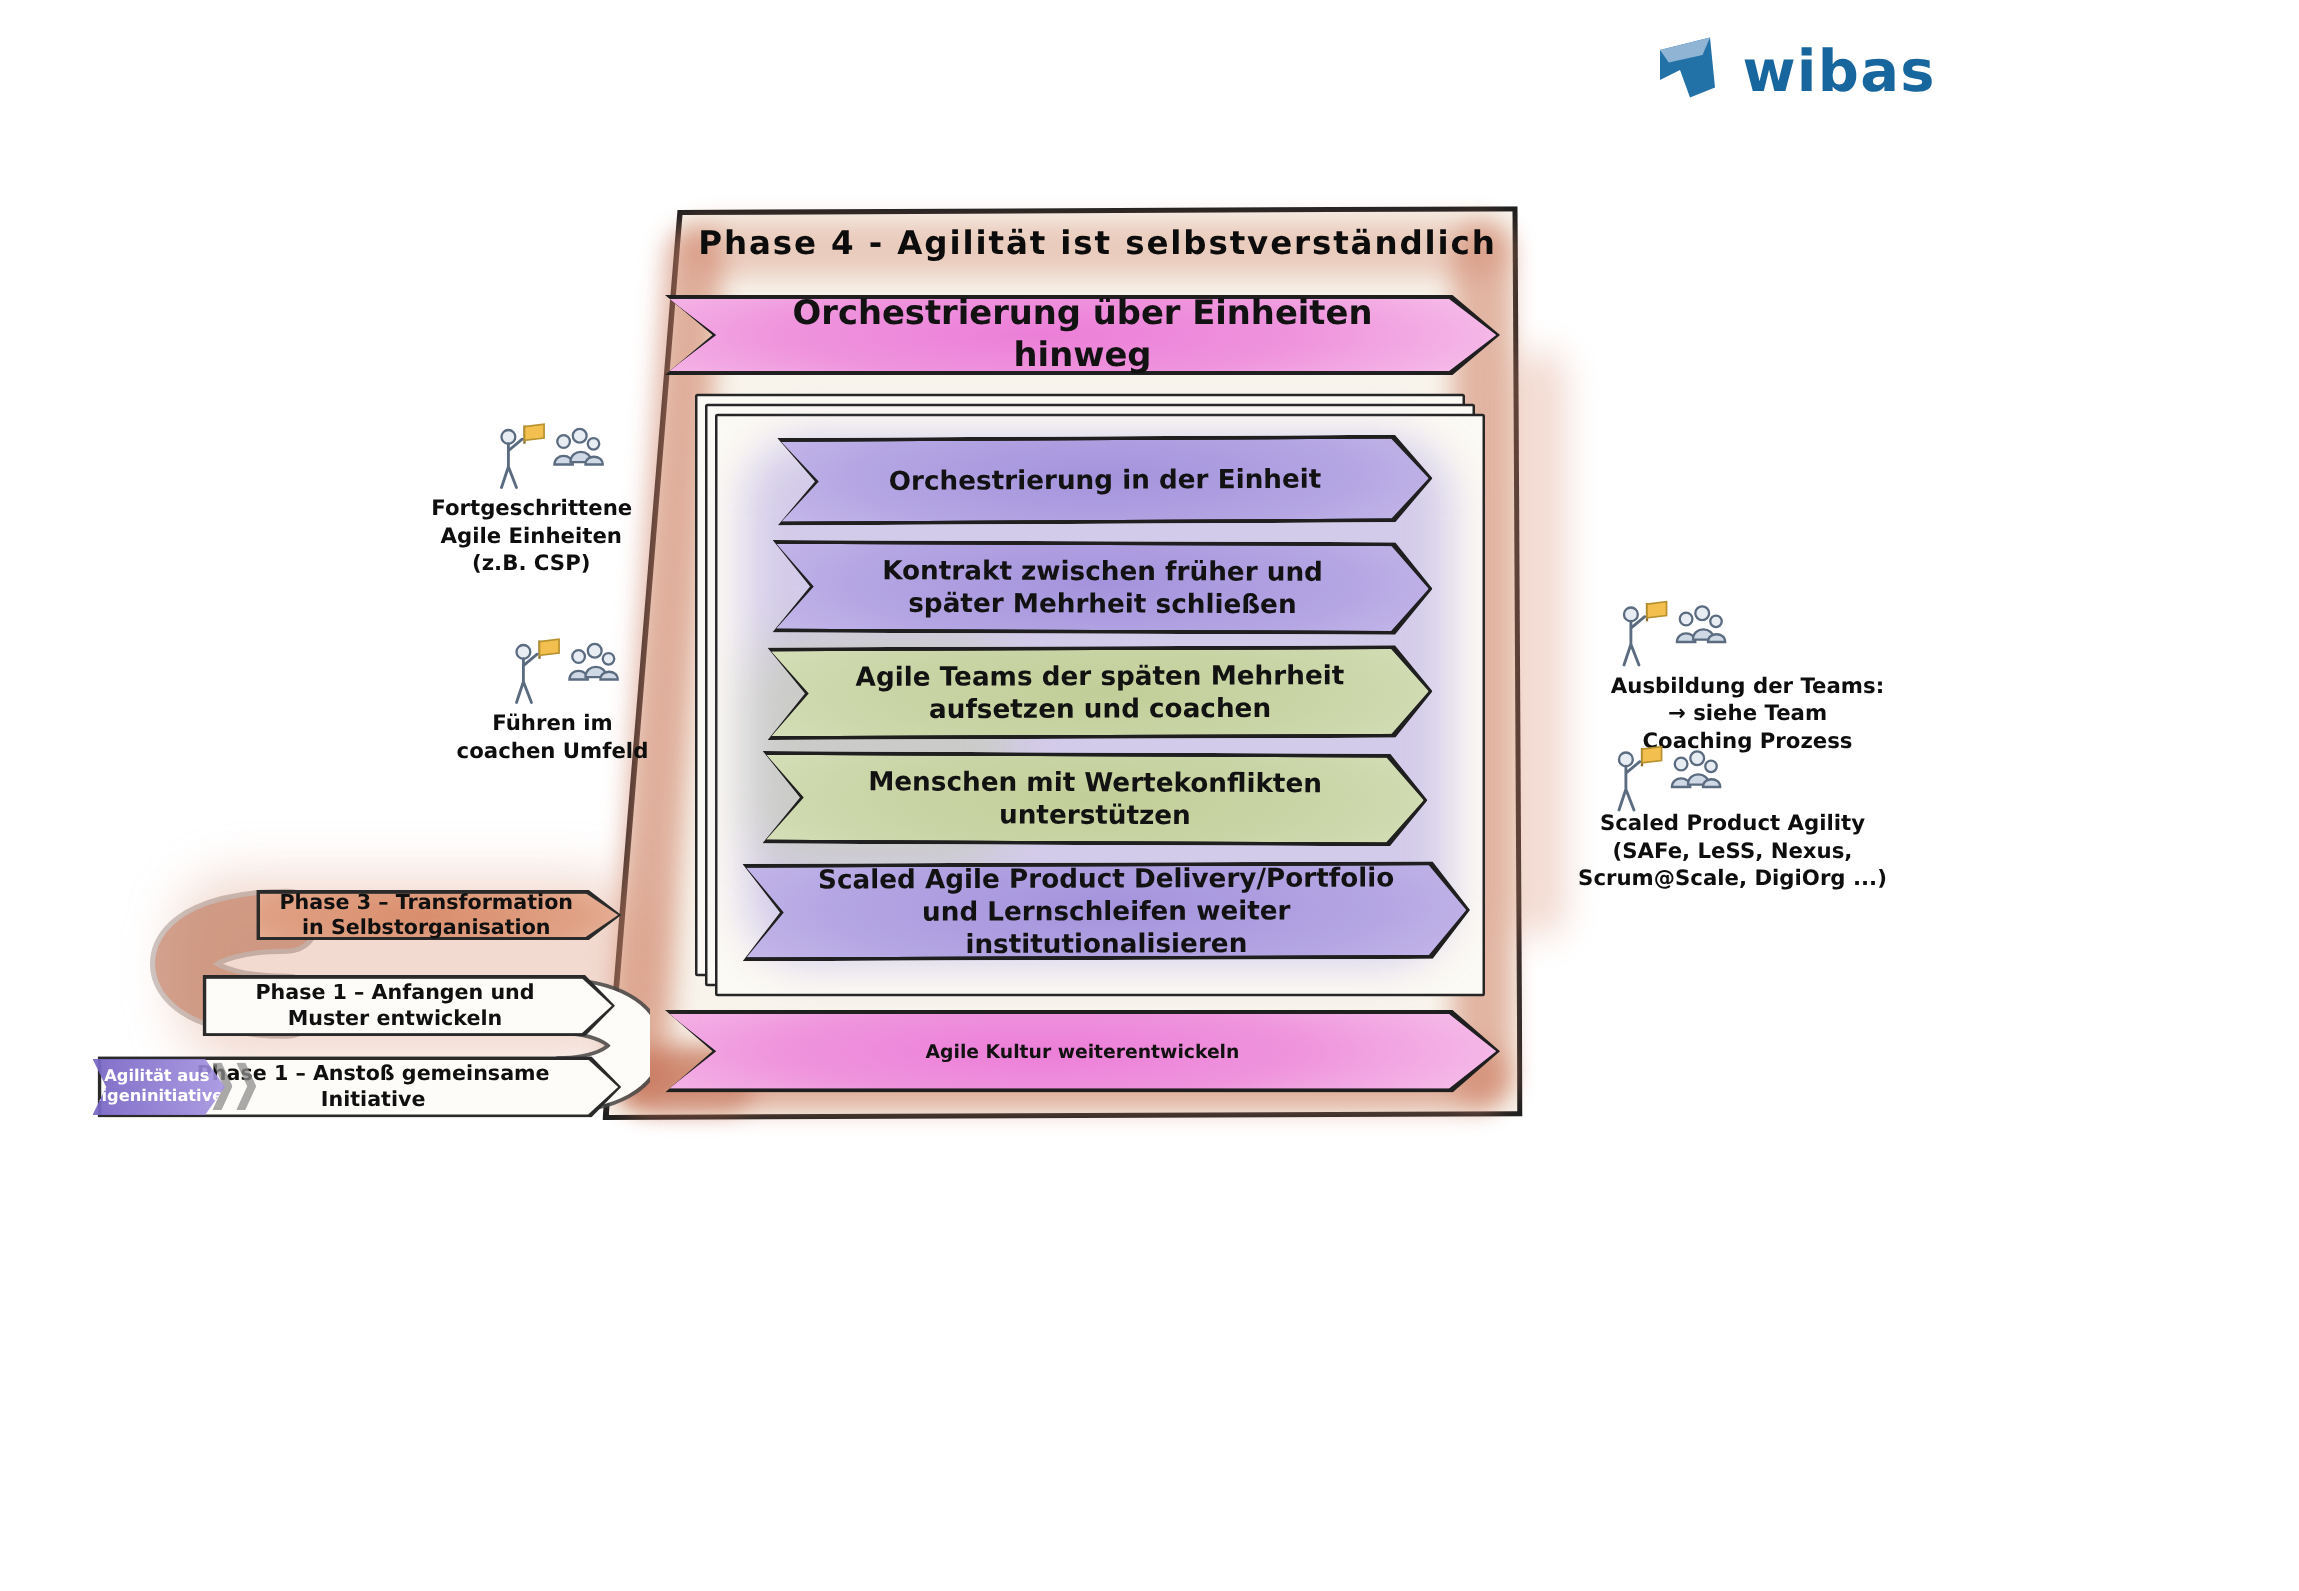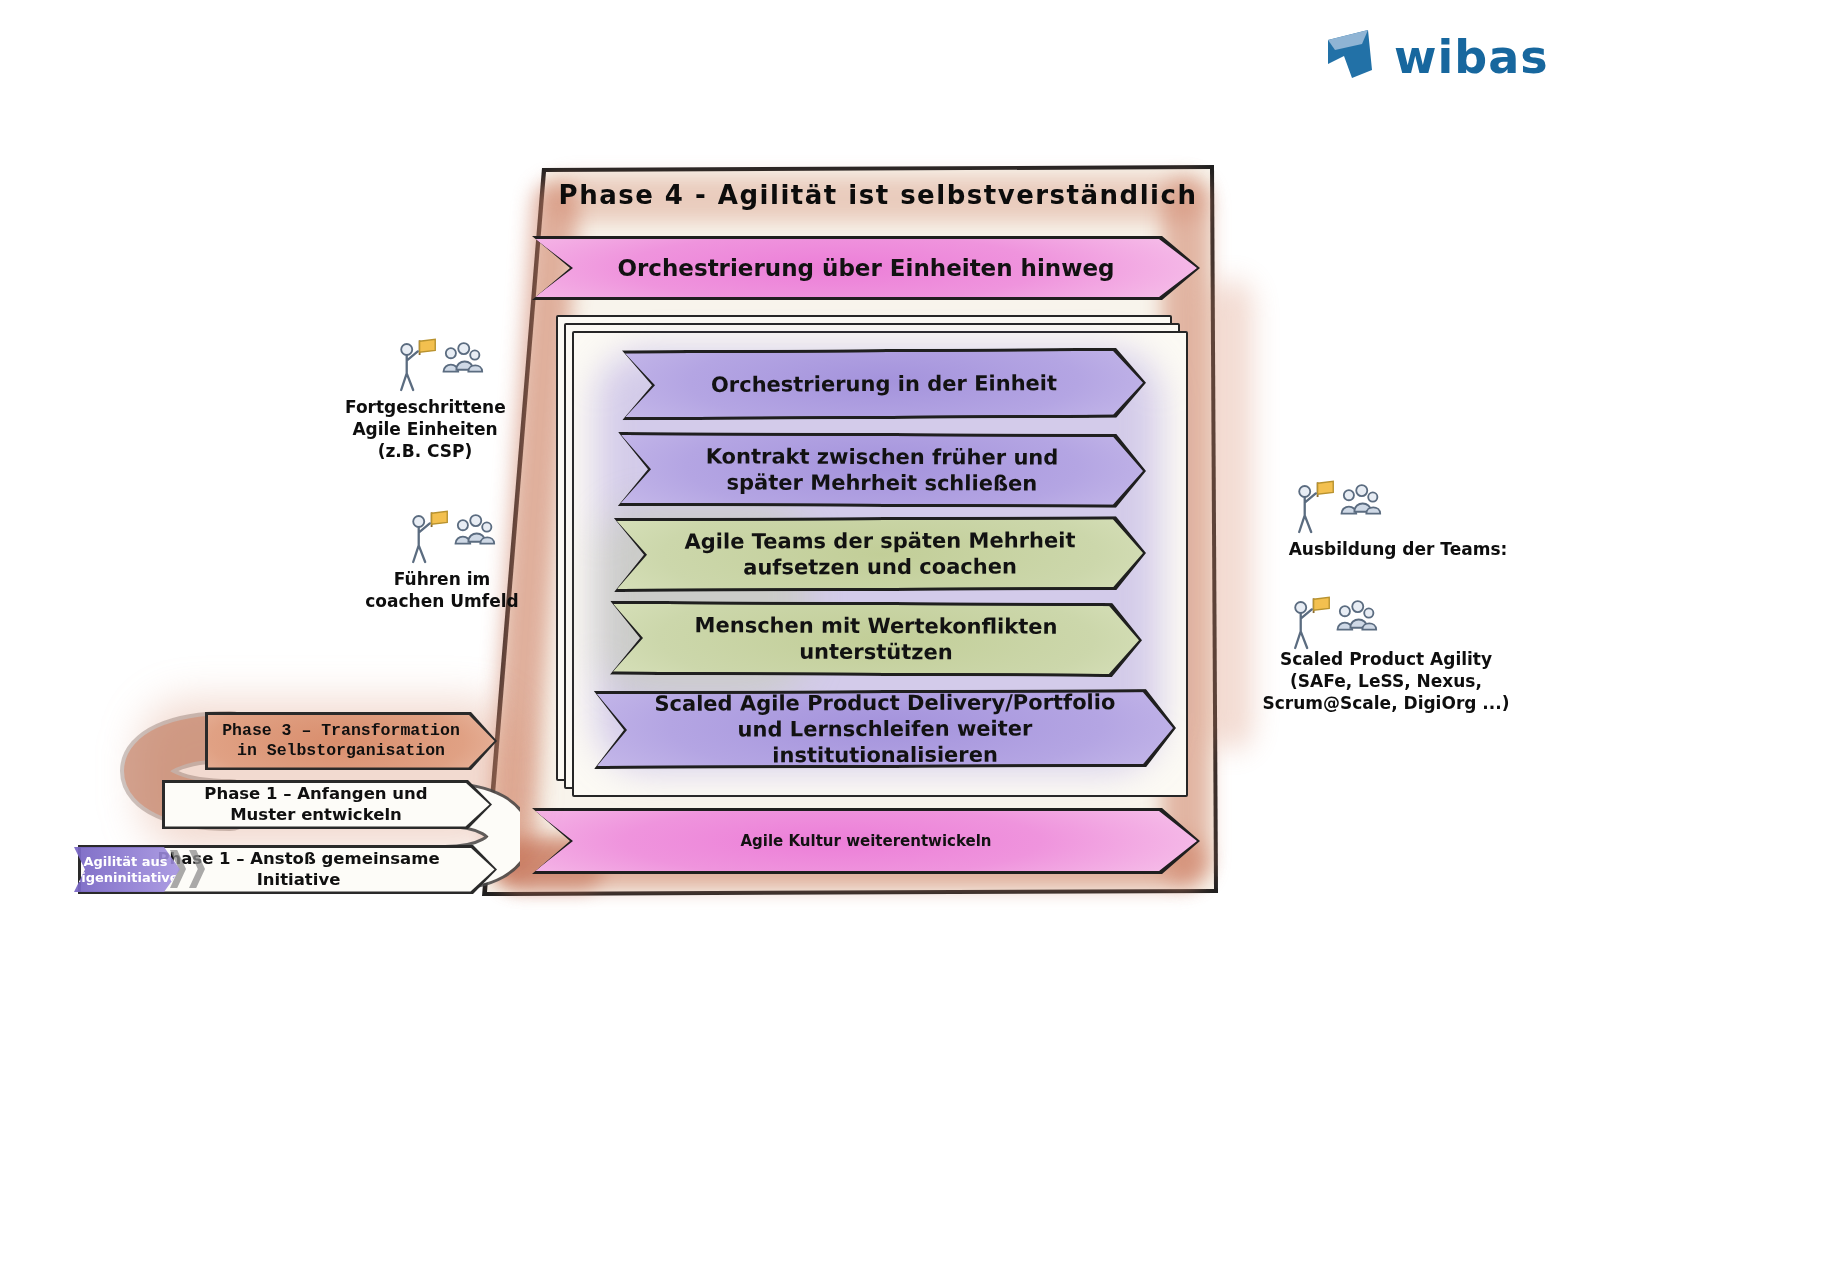--- a/index.html
+++ b/index.html
@@ -87,21 +87,21 @@
   <div class="wc wc-left"></div>
   <div class="wc wc-right"></div>
   <div class="wc wc-corner"></div>
 </div>
 <div class="wc-bleed"></div>
 
 <div class="panel-title">Phase 4 - Agilität ist selbstverständlich</div>
 
 <div class="banner" style="left:532px;top:236px;width:668px;height:64px;">
   <div class="banner-fill pink-fill"></div>
-  <div class="banner-text" style="font-size:23px;">Orchestrierung über Einheiten hinweg</div>
+  <div class="banner-text" style="font-size:27px;">Orchestrierung über Einheiten hinweg</div>
 </div>
 
 <div class="layer" style="left:556px;top:315px;width:612px;height:462px;"></div>
 <div class="layer" style="left:564px;top:323px;width:612px;height:462px;"></div>
 <div class="layer" style="left:572px;top:331px;width:612px;height:462px;"></div>
 <div class="blob" style="left:596px;top:350px;width:564px;height:420px;background:rgba(156,138,219,0.42);"></div>
 <div class="blob" style="left:598px;top:505px;width:210px;height:190px;background:rgba(190,205,140,0.35);"></div>
 
 <div class="banner" style="left:622px;top:349px;width:524px;height:70px;--n:30px;transform:rotate(-0.3deg);">
   <div class="banner-fill purple-fill"></div>
@@ -164,20 +164,21 @@
   <path d="M16 18 L16 38 M16 38 L10 56 M16 38 L23 56 M16 24 L28 14" stroke="#5b6c80" stroke-width="2.5" fill="none" stroke-linecap="round"></path>
   <circle cx="64" cy="16" r="5.5" fill="#e8edf4" stroke="#5b6c80" stroke-width="2"></circle>
   <path d="M56 36 C56 26 72 26 72 36 Z" fill="#cfd9e6" stroke="#5b6c80" stroke-width="2"></path>
   <circle cx="78" cy="11" r="6" fill="#e8edf4" stroke="#5b6c80" stroke-width="2"></circle>
   <path d="M70 34 C70 22 88 22 88 34 Z" fill="#cfd9e6" stroke="#5b6c80" stroke-width="2"></path>
   <circle cx="90" cy="18" r="5" fill="#e8edf4" stroke="#5b6c80" stroke-width="2"></circle>
   <path d="M83 36 C83 27 98 27 98 36 Z" fill="#cfd9e6" stroke="#5b6c80" stroke-width="2"></path>
 </svg>
 <div class="annot" style="left:1288px;top:538px;width:220px;">
   <div>Ausbildung der Teams:</div>
+  <div>→ siehe Team Coaching Prozess</div>
 </div>
 
 <svg class="people" style="left:1286px;top:596px;" width="92" height="58" viewBox="0 0 100 62">
   <path d="M30 2 L30 18" stroke="#8a6a30" stroke-width="2"></path>
   <polygon points="30,3 47,1 47,13 30,15" fill="#f3c04f" stroke="#b8922e" stroke-width="1.5"></polygon>
   <circle cx="16" cy="12" r="6" fill="#e8edf4" stroke="#5b6c80" stroke-width="2"></circle>
   <path d="M16 18 L16 38 M16 38 L10 56 M16 38 L23 56 M16 24 L28 14" stroke="#5b6c80" stroke-width="2.5" fill="none" stroke-linecap="round"></path>
   <circle cx="64" cy="16" r="5.5" fill="#e8edf4" stroke="#5b6c80" stroke-width="2"></circle>
   <path d="M56 36 C56 26 72 26 72 36 Z" fill="#cfd9e6" stroke="#5b6c80" stroke-width="2"></path>
   <circle cx="78" cy="11" r="6" fill="#e8edf4" stroke="#5b6c80" stroke-width="2"></circle>
@@ -189,21 +190,21 @@
 
 <div class="blob" style="left:140px;top:700px;width:380px;height:150px;background:rgba(216,140,110,0.32);filter:blur(20px);"></div>
 
 <svg class="abs" style="left:60px;top:690px;" width="460" height="230" viewBox="0 0 460 230">
   <path d="M 170 47 C 58 47 58 115 170 115" fill="none" stroke="rgba(95,70,58,0.30)" stroke-width="52" stroke-linecap="round"></path>
   <path d="M 170 47 C 58 47 58 115 170 115" fill="none" stroke="rgba(214,138,108,0.60)" stroke-width="44" stroke-linecap="round"></path>
   <path d="M 385 178 C 470 178 470 115 385 115" fill="none" stroke="rgba(70,70,70,0.85)" stroke-width="46" stroke-linecap="butt"></path>
   <path d="M 385 178 C 470 178 470 115 385 115" fill="none" stroke="#fdfcf8" stroke-width="40" stroke-linecap="butt"></path>
 </svg>
 
-<div class="band" style="left:205px;top:712px;width:292px;height:58px;font-family:Liberation Mono, monospace;">
+<div class="band" style="left:205px;top:712px;width:292px;height:40px;">
   <div class="band-fill salmon-fill"></div>
   <div class="band-text" style="padding:0 32px 0 12px;">Phase 3 – Transformation in Selbstorganisation</div>
 </div>
 
 <div class="band" style="left:162px;top:780px;width:330px;height:49px;--n:24px;">
   <div class="band-fill white-fill"></div>
   <div class="band-text" style="padding:0 42px 0 20px;">Phase 1 – Anfangen und Muster entwickeln</div>
 </div>
 
 <div class="band" style="left:78px;top:845px;width:419px;height:49px;--n:24px;">

